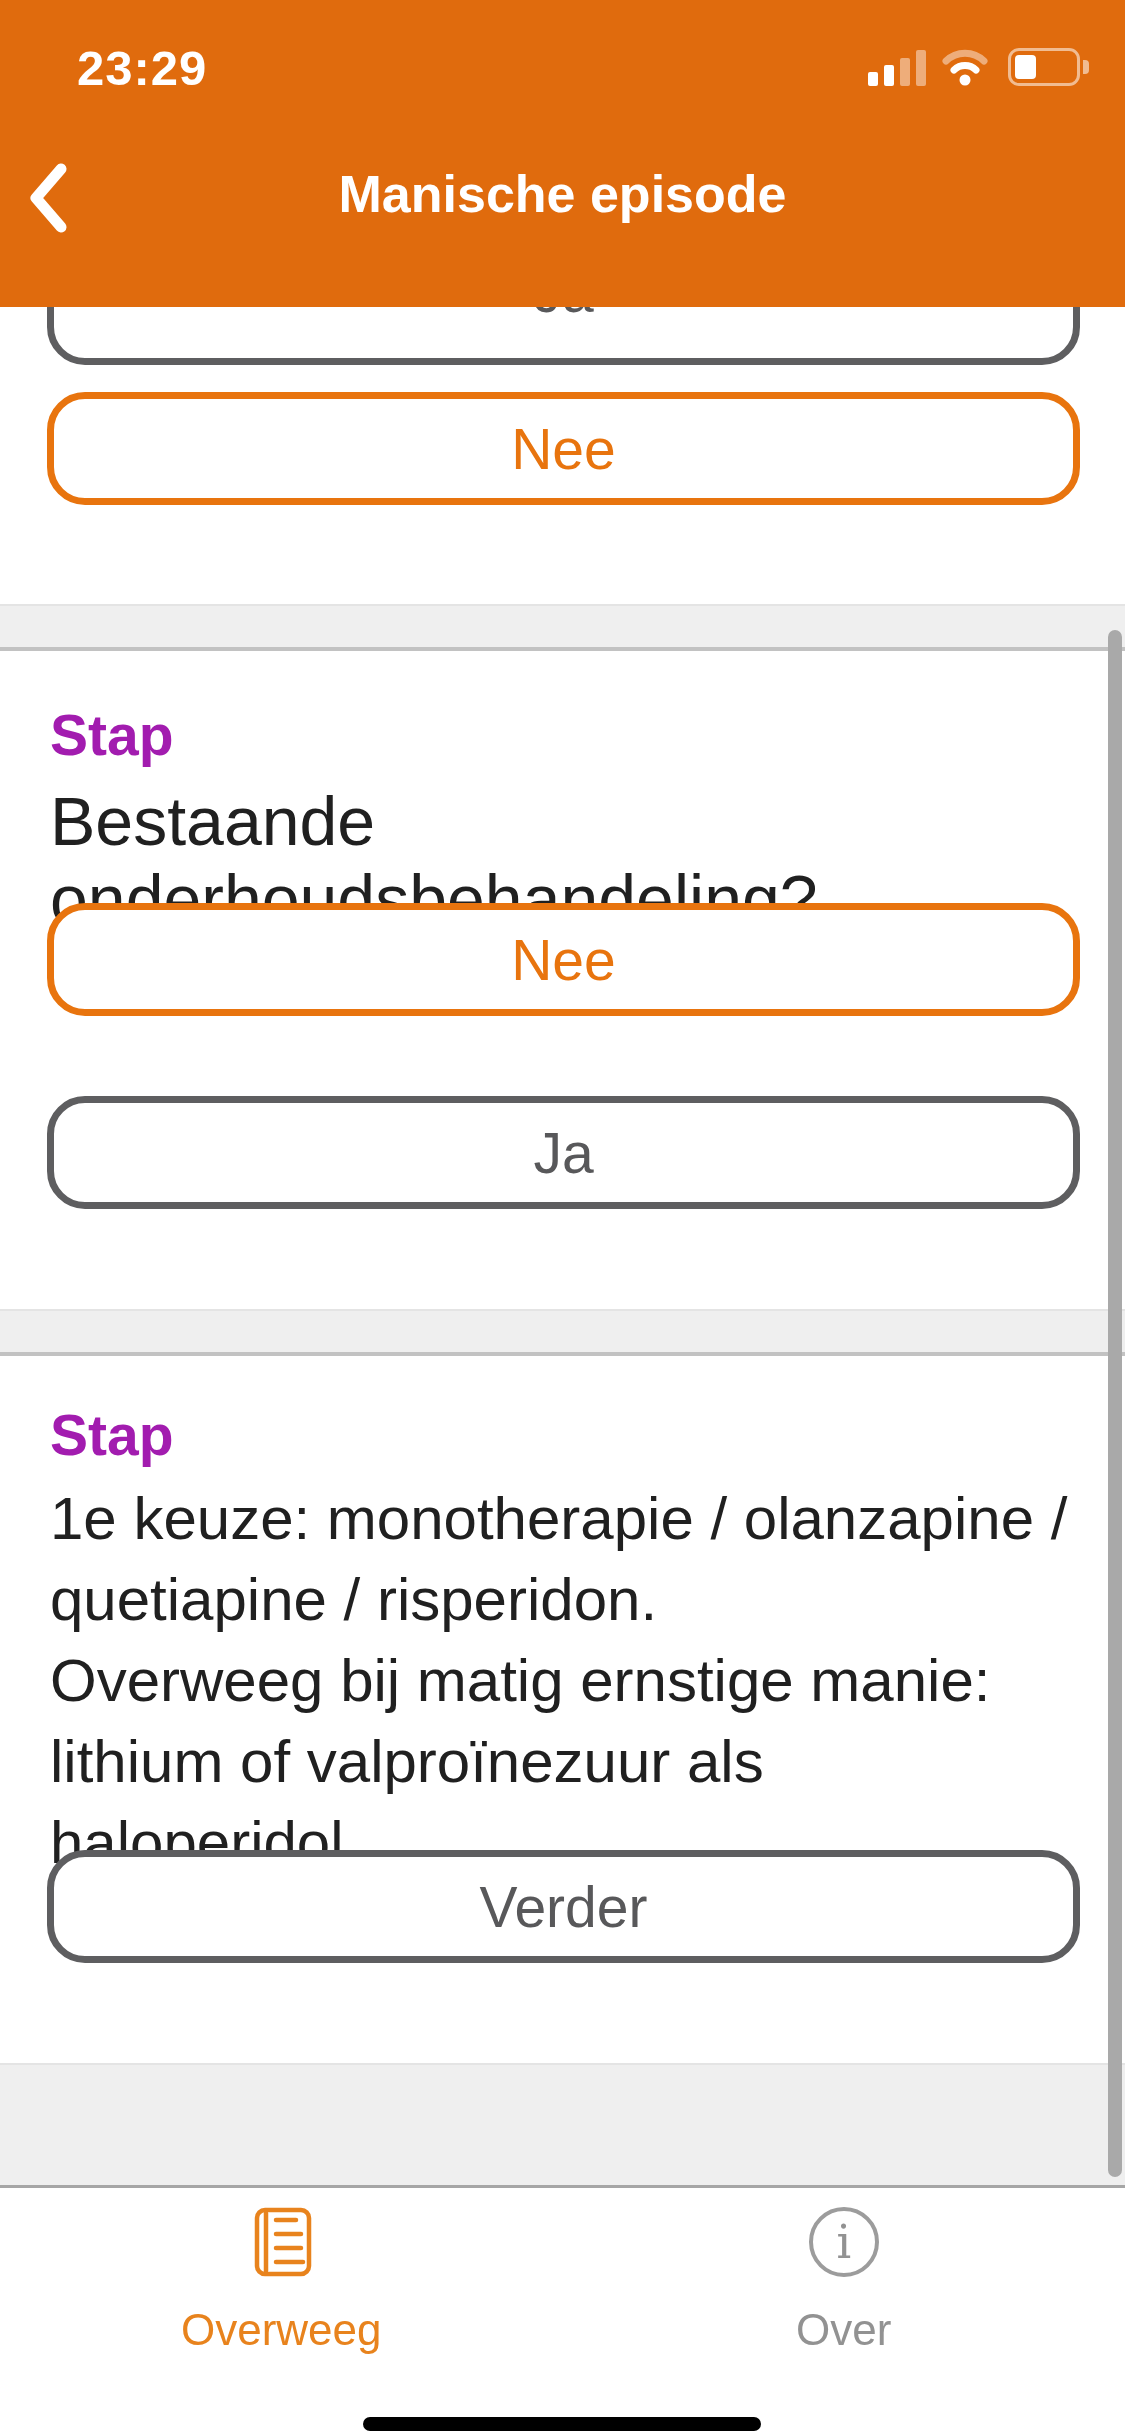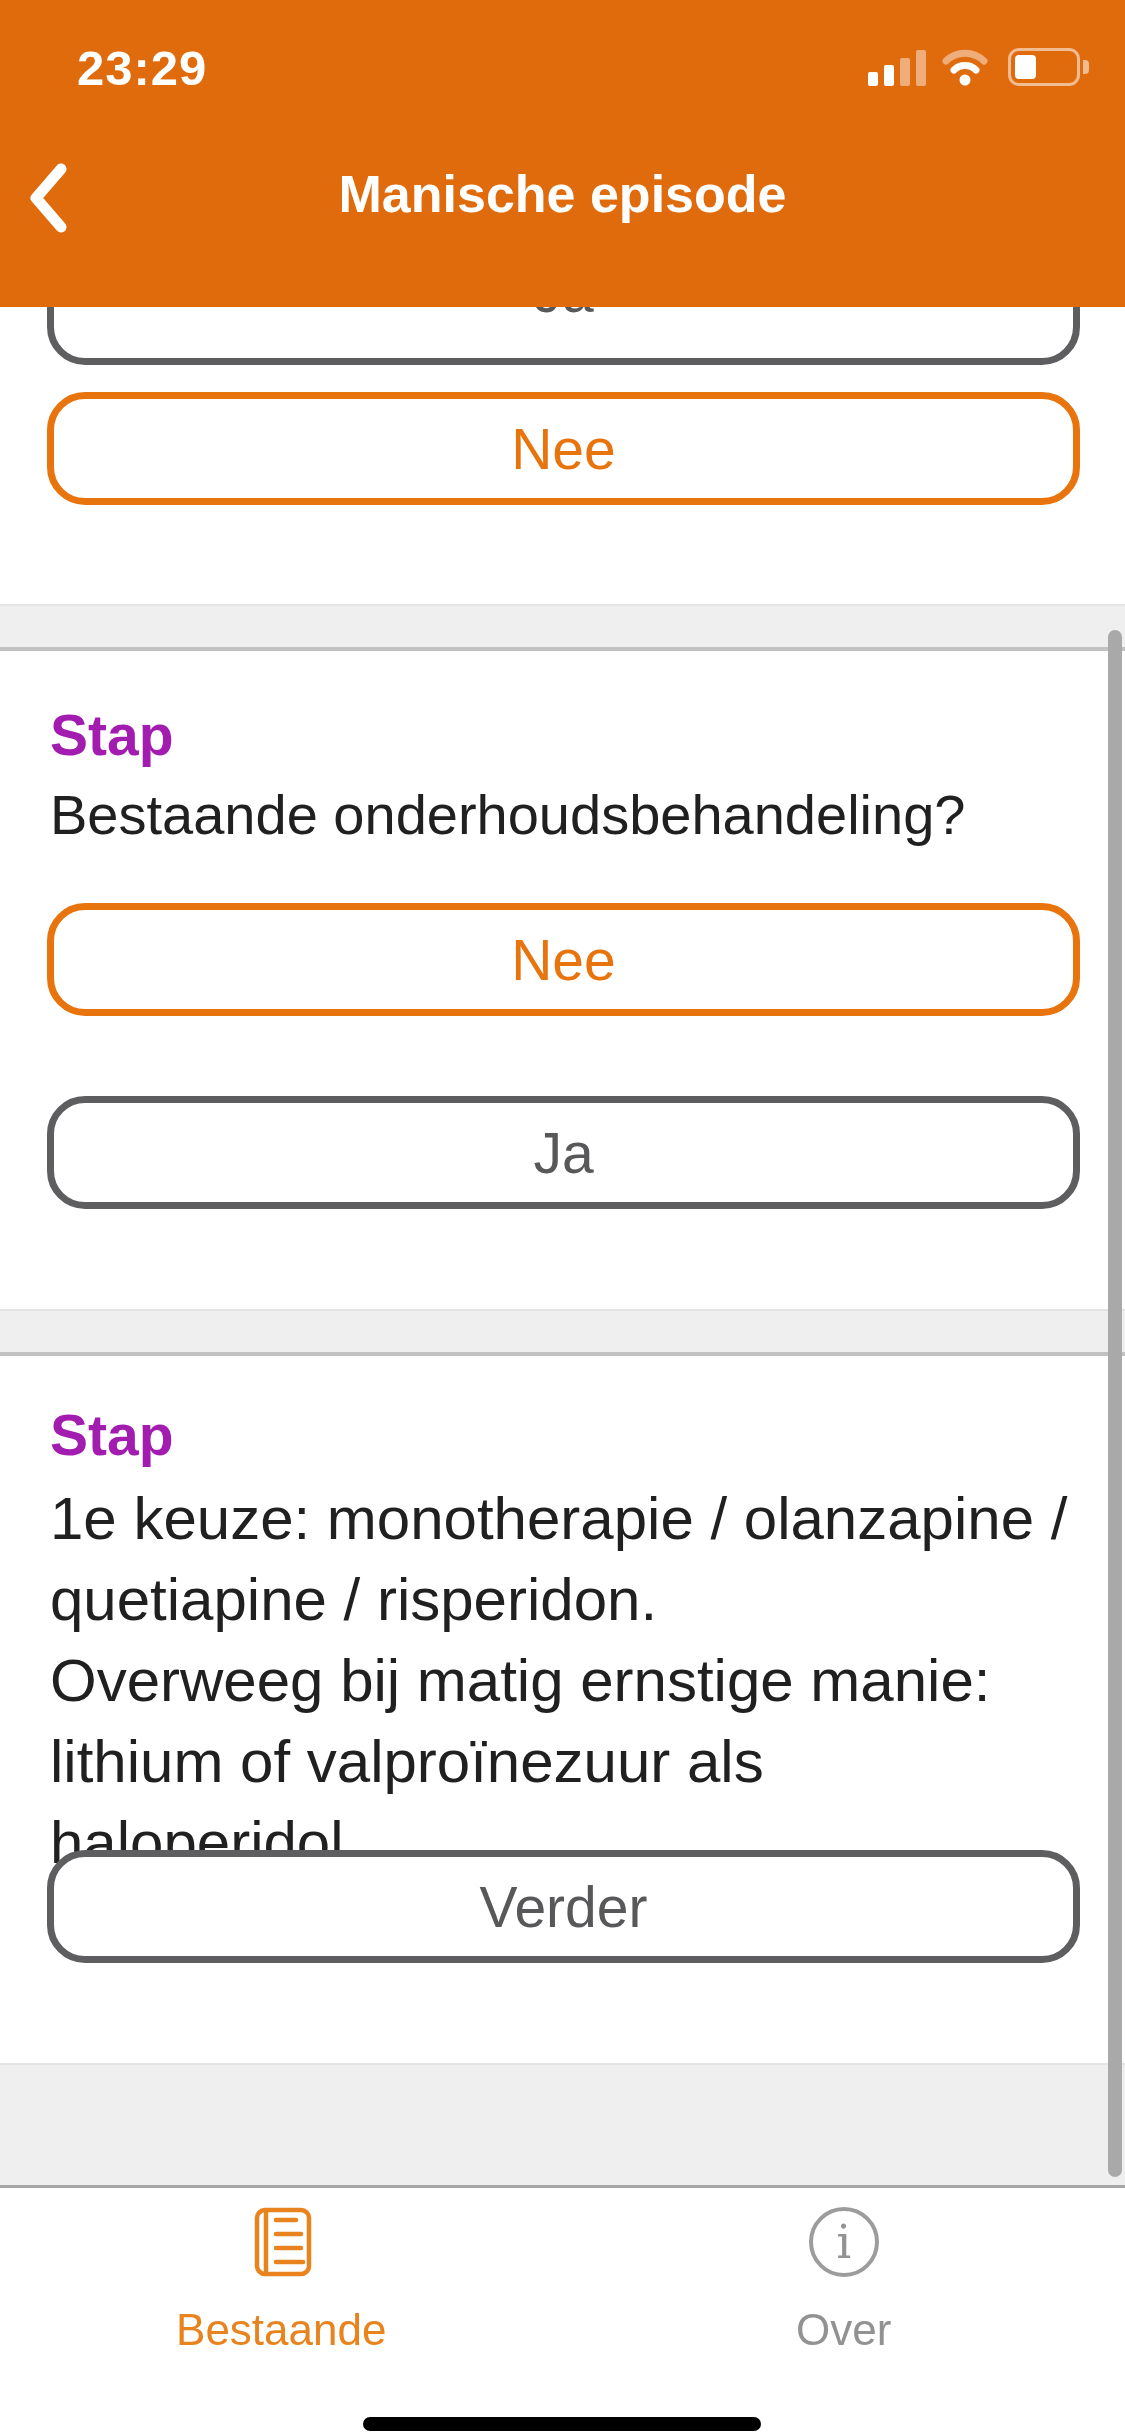--- a/index.html
+++ b/index.html
@@ -47,21 +47,21 @@
   .pill.orange{border-color:var(--accent);color:var(--accent);}
   
   .band{
     position:absolute;left:0;width:1125px;box-sizing:border-box;background:var(--band);
     border-top:2px solid var(--band-top);
   }
   .band.b1,.band.b2{height:47px;border-bottom:4px solid var(--band-bottom);}
   .band.b3{top:2063px;height:122px;}
   
   .step-label{position:absolute;left:50px;font-size:57px;font-weight:700;color:#a21caf;}
-  .question{position:absolute;left:50px;font-size:56px;color:#202020;}
+  .question{position:absolute;left:50px;font-size:68px;color:#202020;}
   .paragraph{position:absolute;left:50px;width:1040px;font-size:60px;line-height:81px;color:#202020;}
   .paragraph p{margin:0;}
   
   .scrollbar{position:absolute;left:1108px;top:630px;width:14px;height:1547px;border-radius:7px;background:var(--scrollbar);z-index:40;}
   
   .tabbar{
     position:absolute;left:0;top:2185px;width:1125px;height:251px;background:#fff;
     border-top:3px solid var(--tab-border);box-sizing:border-box;z-index:35;
     display:flex;align-items:flex-start;
   }
@@ -161,21 +161,21 @@
       <div class="icon-box">
         <svg width="70" height="74" viewBox="0 0 70 74" fill="none">
           <rect x="11" y="5" width="52" height="64" rx="8" stroke="var(--accent-text)" stroke-width="4.5"></rect>
           <path d="M20 8 v58" stroke="var(--accent-text)" stroke-width="4.5" stroke-linecap="round"></path>
           <line x1="30" y1="15" x2="50" y2="15" stroke="var(--accent-text)" stroke-width="4.5" stroke-linecap="round"></line>
           <line x1="30" y1="29" x2="55" y2="29" stroke="var(--accent-text)" stroke-width="4.5" stroke-linecap="round"></line>
           <line x1="30" y1="43" x2="55" y2="43" stroke="var(--accent-text)" stroke-width="4.5" stroke-linecap="round"></line>
           <line x1="30" y1="57" x2="57" y2="57" stroke="var(--accent-text)" stroke-width="4.5" stroke-linecap="round"></line>
         </svg>
       </div>
-      <div class="tab-label">Bestaande</div>
+      <div class="tab-label">Overweeg</div>
     </div>
     <div class="tab inactive">
       <div class="icon-box">
         <div class="info-circle">i</div>
       </div>
       <div class="tab-label">Over</div>
     </div>
     <div class="home-indicator"></div>
   </div>
 

